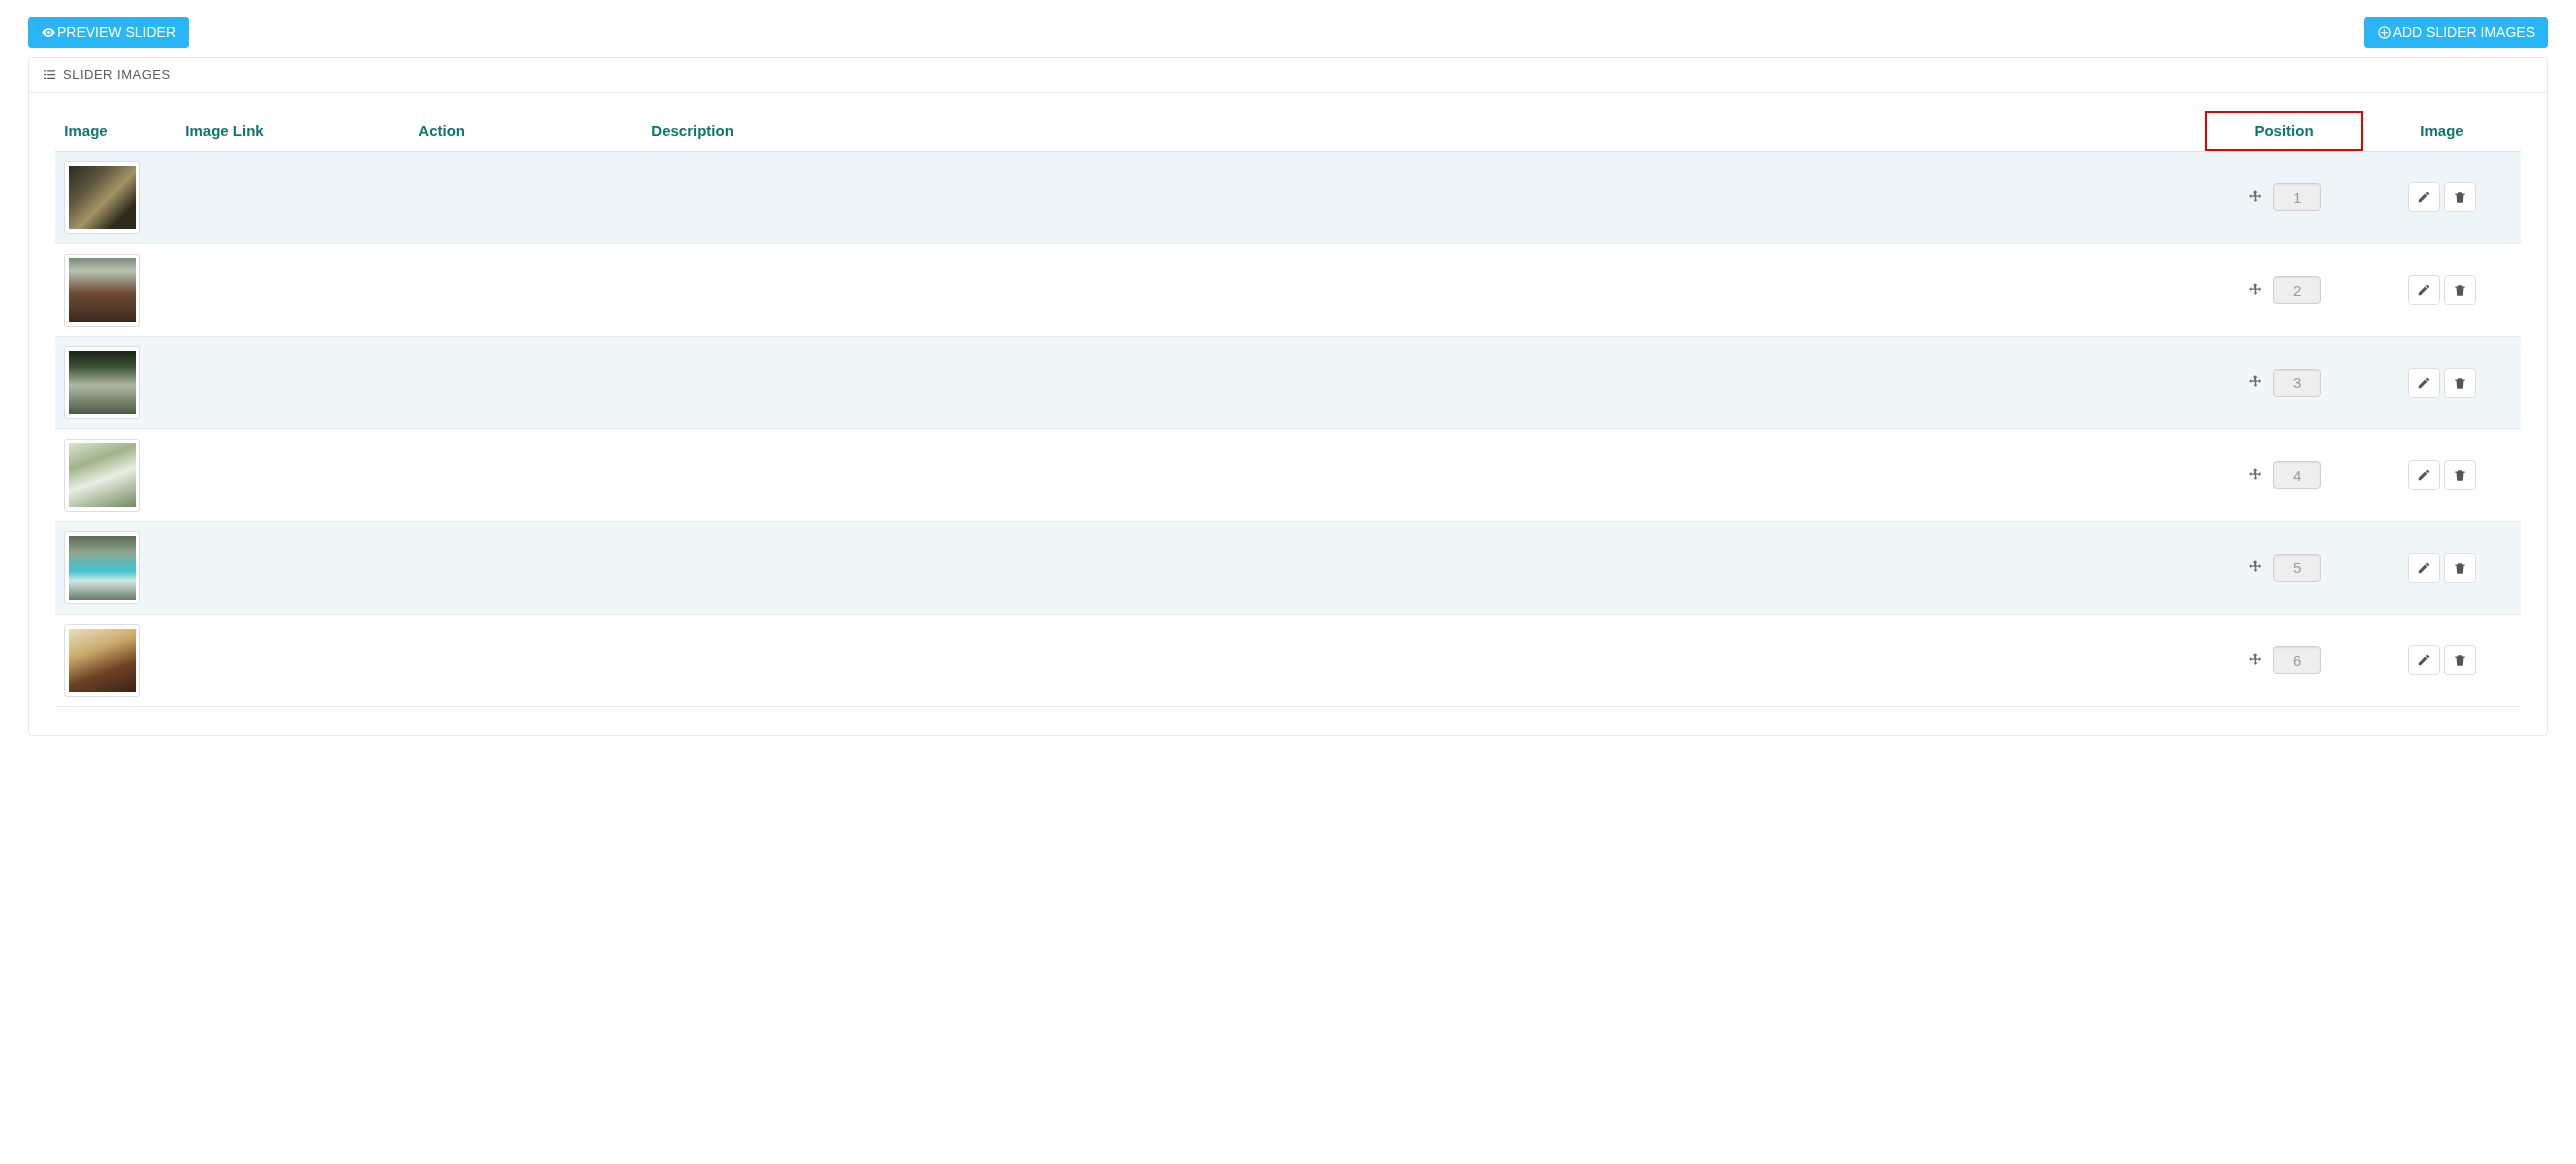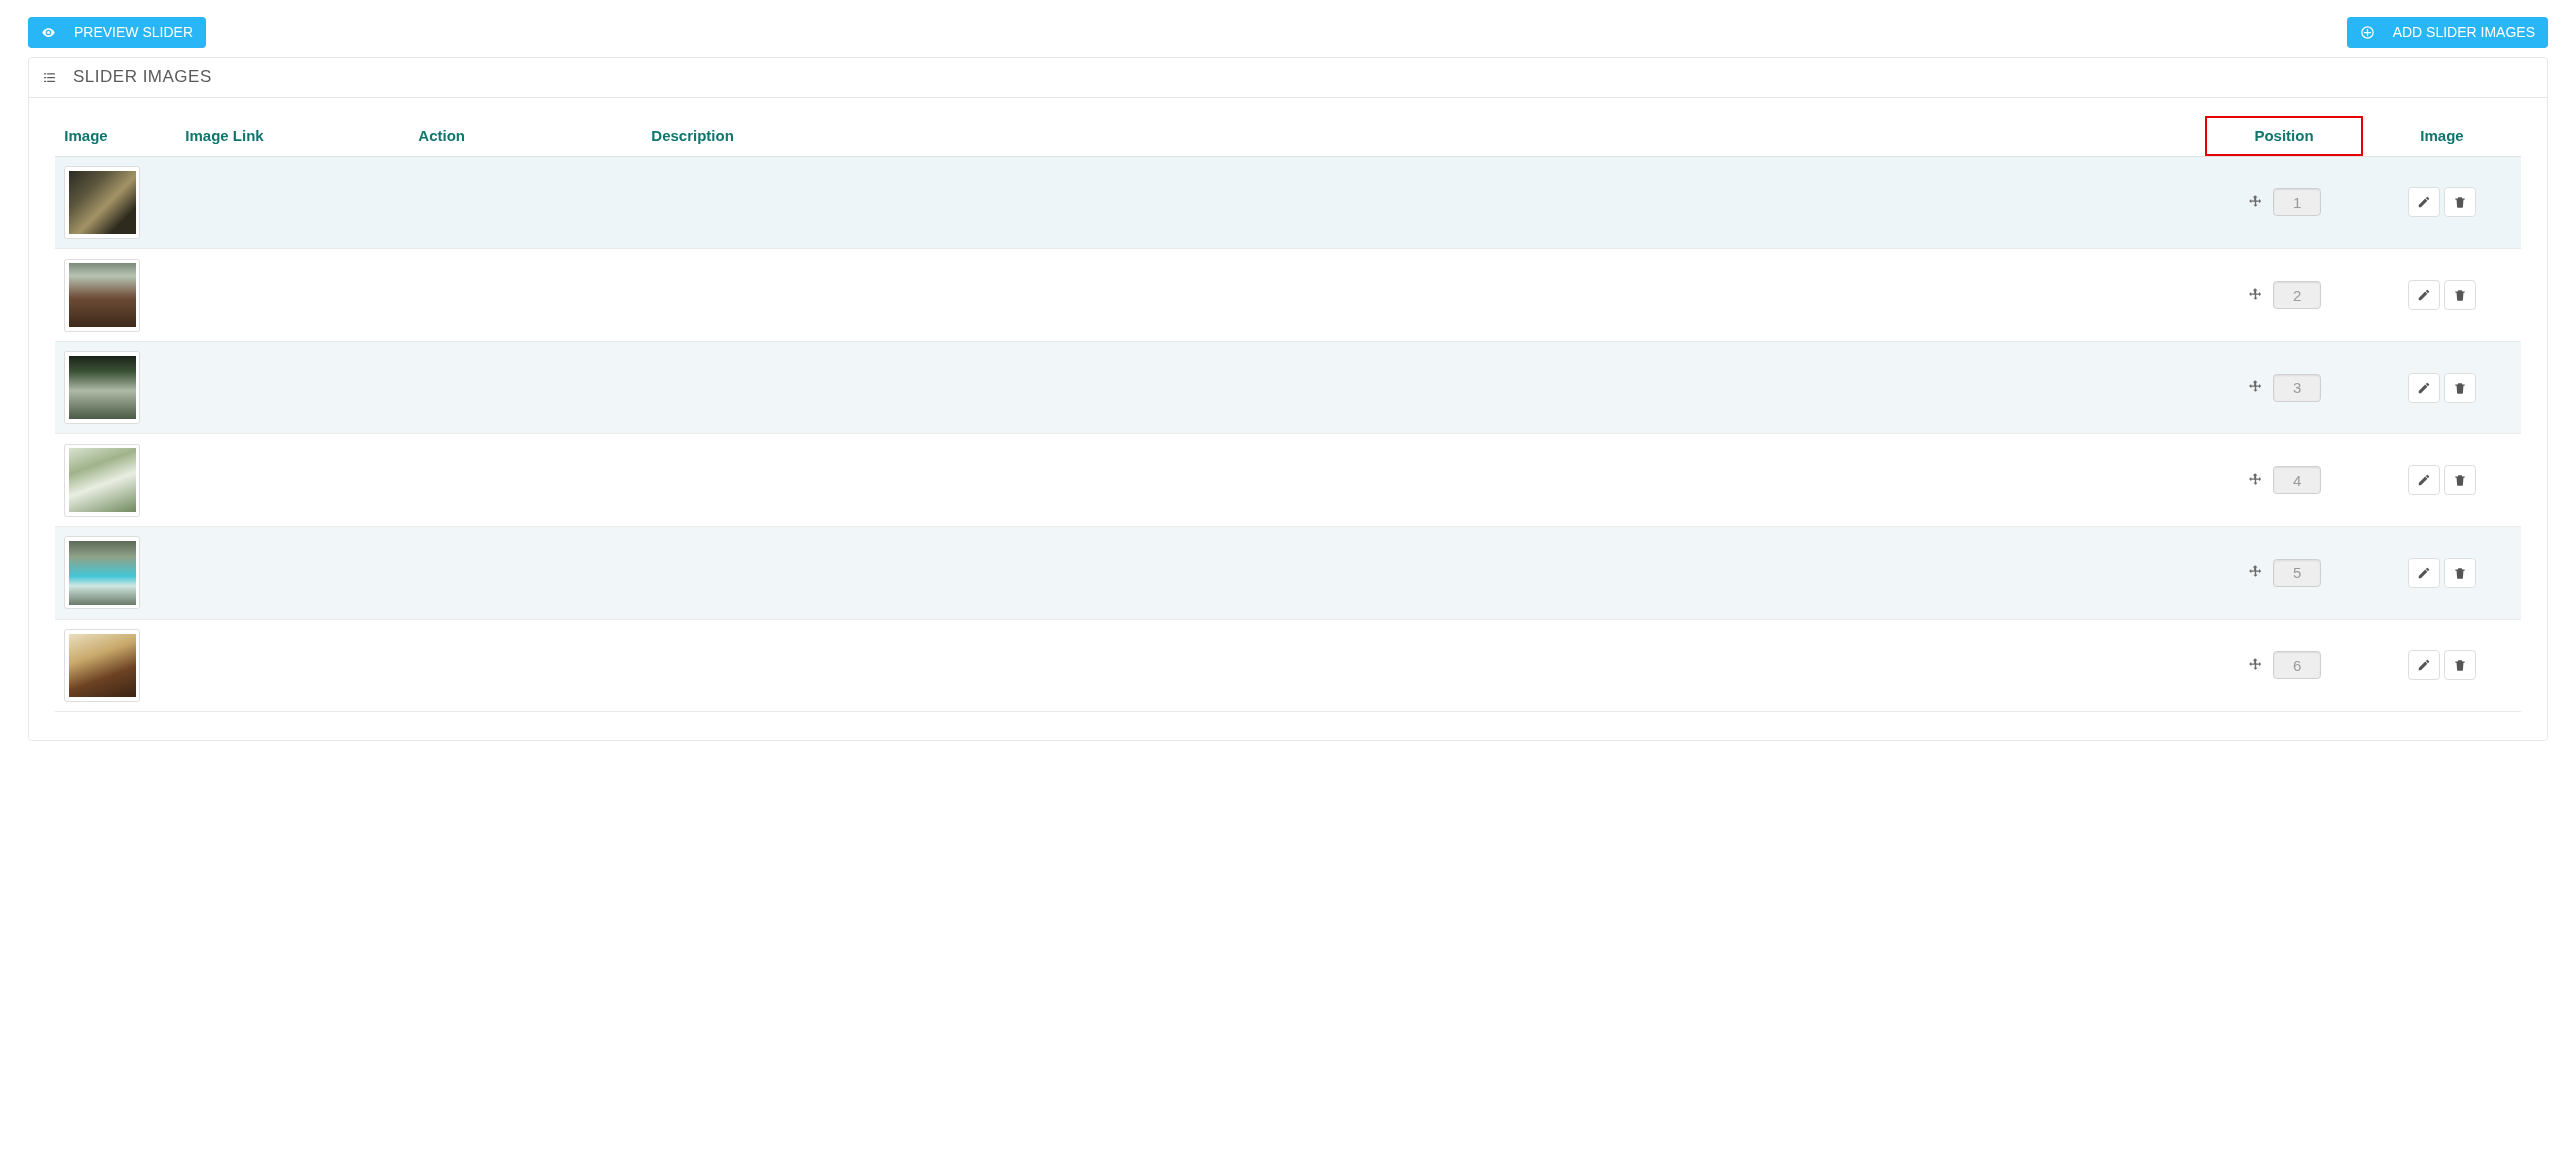--- a/index.html
+++ b/index.html
@@ -12,21 +12,21 @@
   }
   .top-bar {
     display:flex;
     justify-content: space-between;
     align-items: flex-start;
     margin-bottom: 9.3px;
   }
   .btn {
     display:inline-flex;
     align-items:center;
-    gap:18px;
+    gap:1px;
     border:none;
     border-radius:3.7px;
     padding:7.4px 13px;
     font-size:14px;
     cursor:pointer;
     font-family:inherit;
   }
   .btn-primary {
     background:#29b6f6;
     color:#fff;
@@ -34,23 +34,23 @@
   .panel {
     border:0.9px solid #e7e7e7;
     border-radius:3.7px;
     background:#fff;
   }
   .panel-heading {
     padding:9.3px 13px;
     border-bottom:0.9px solid #e7e7e7;
     display:flex;
     align-items:center;
-    gap:16px;
+    gap:6px;
     font-family: "Trebuchet MS","Helvetica Neue",sans-serif;
-    font-size:17px;
+    font-size:13px;
     color:#5a5a5a;
     letter-spacing:0.5px;
   }
   .panel-body {
     padding: 18.6px 26px 28px 26px;
   }
   table {
     width:100%;
     border-collapse: collapse;
   }

